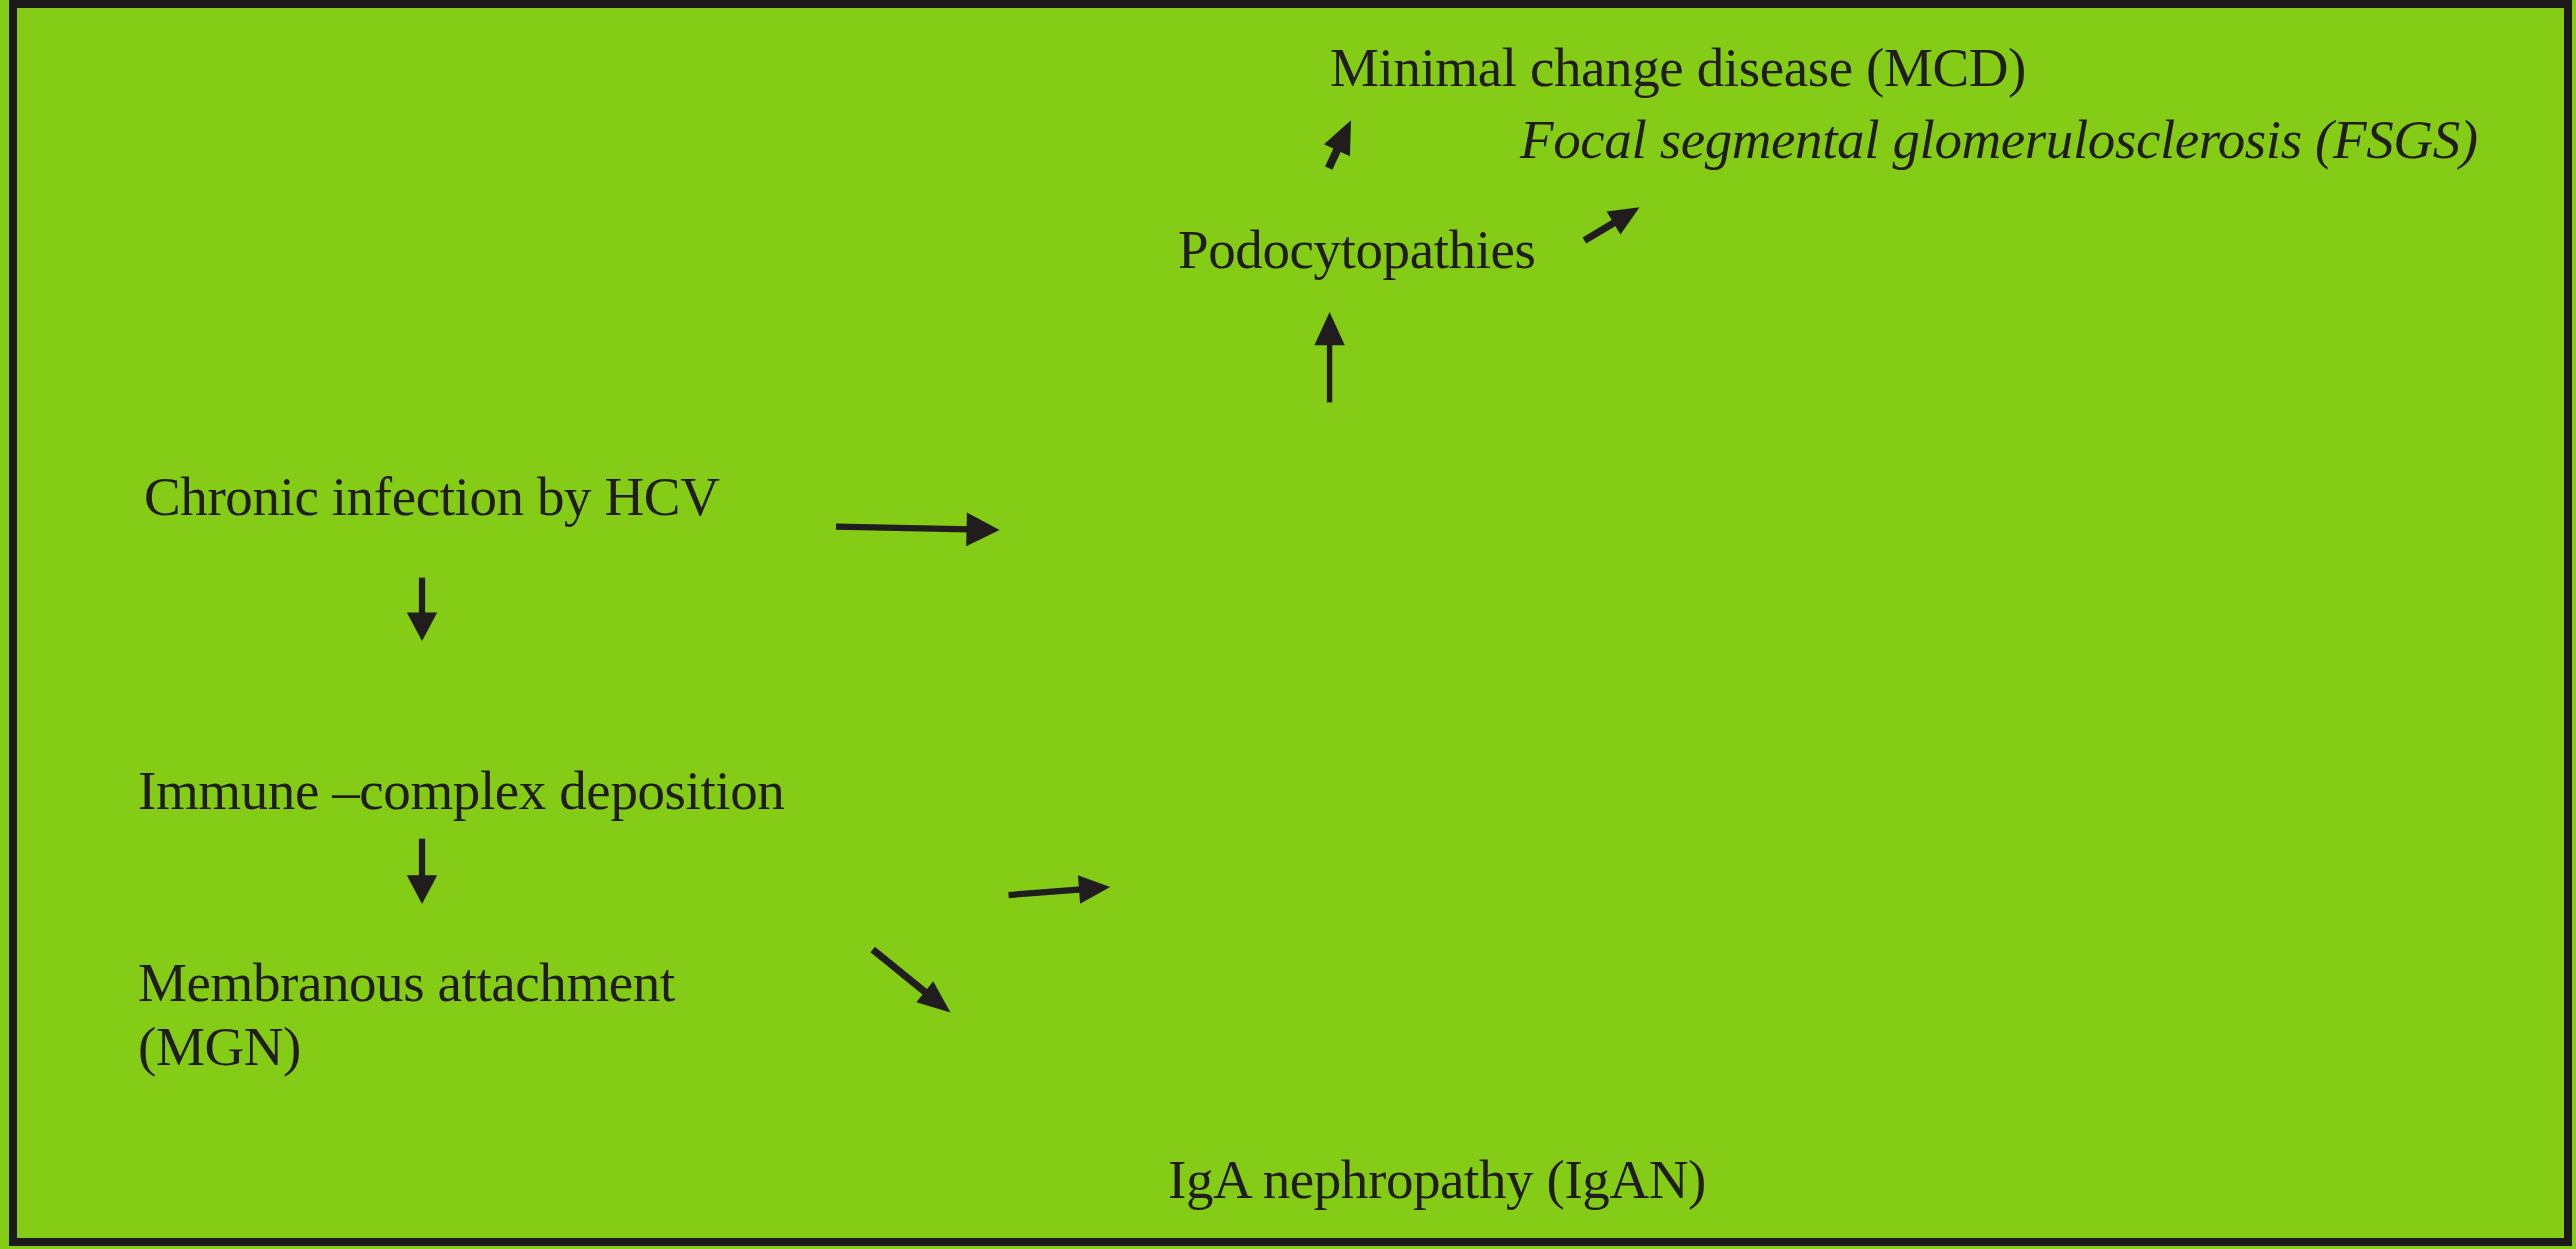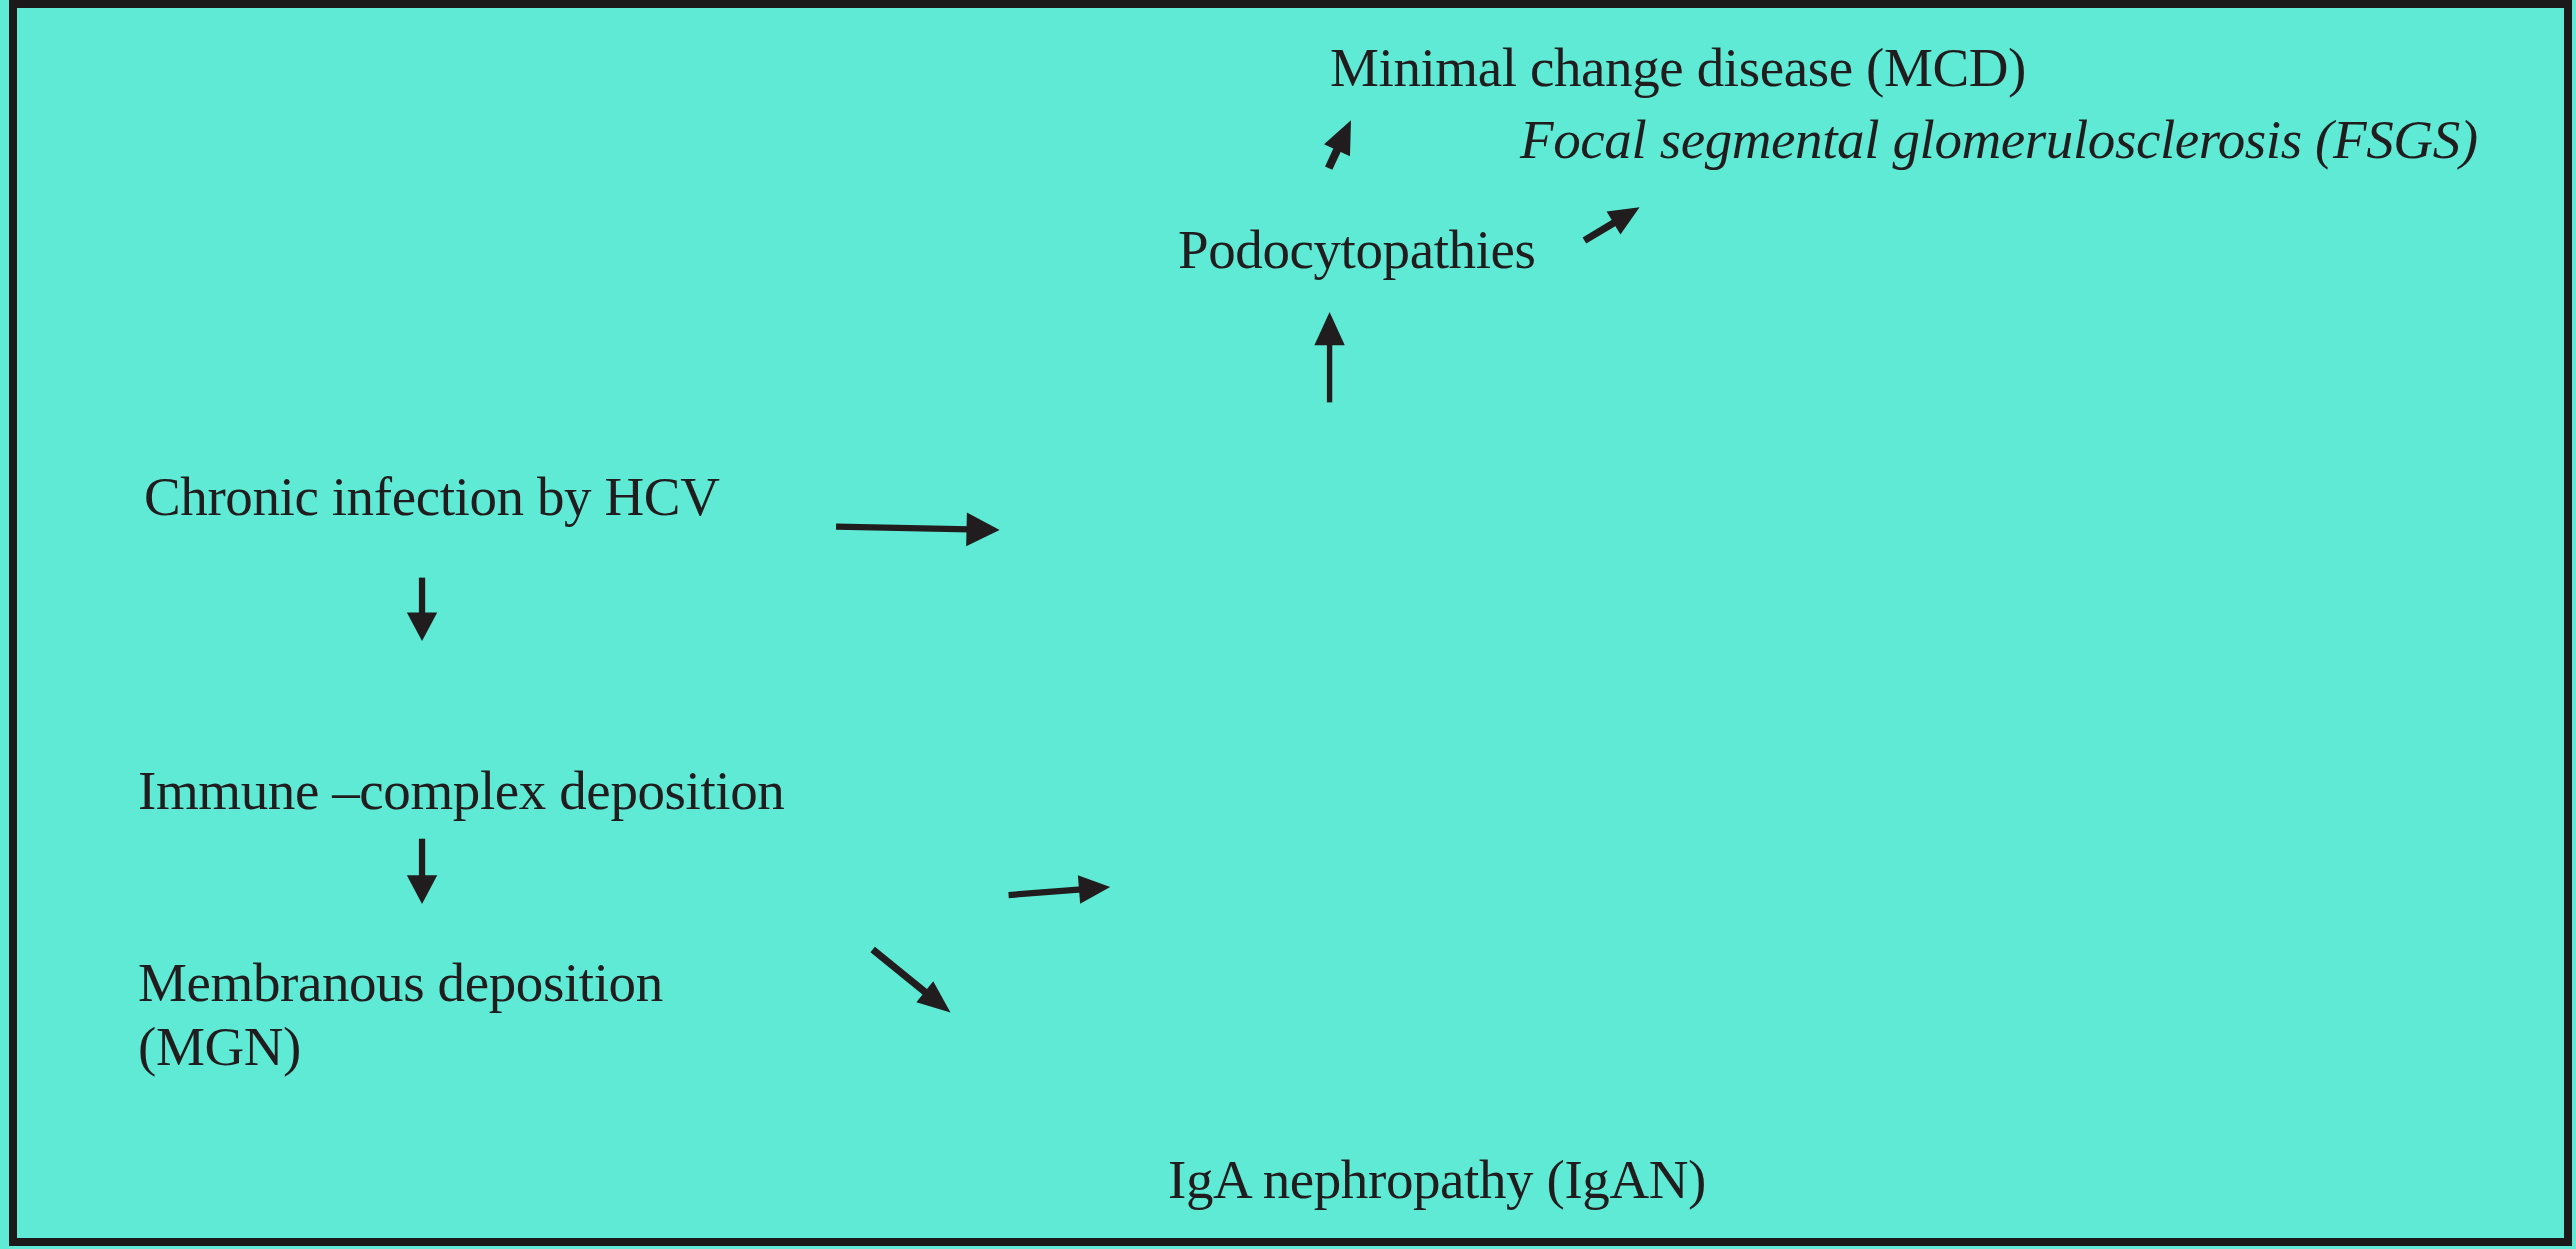--- a/index.html
+++ b/index.html
@@ -4,21 +4,21 @@
 <style>
   html, body {
     margin: 0;
     padding: 0;
     background: #ffffff;
   }
   .stage {
     position: relative;
     width: 2576px;
     height: 1250px;
-    background: #5eead4;
+    background: #84cc16;
     overflow: hidden;
     font-family: "Liberation Serif", "DejaVu Serif", serif;
     color: #211d1e;
   }
   .frame {
     position: absolute;
     left: 9px;
     top: 0px;
     right: 4.5px;
     bottom: 3.6px;
@@ -99,20 +99,20 @@
 
   <div class="node" style="left:1178px; top:218px;">Podocytopathies</div>
 
   <div class="node" style="left:144px; top:465px;">Chronic infection by HCV</div>
 
 
   <div class="node" style="left:138px; top:712px;margin-top:47px;">Immune –complex deposition</div>
 
 
   <div class="node" style="left:138px; top:951px;">
-    <div>Membranous deposition</div>
+    <div>Membranous attachment</div>
     <div>(MGN)</div>
   </div>
 
   <div class="node" style="left:1134px; top:1148px;margin-left:34px;">IgA nephropathy (IgAN)</div>
 
 </div>
 
 
 </body></html>

